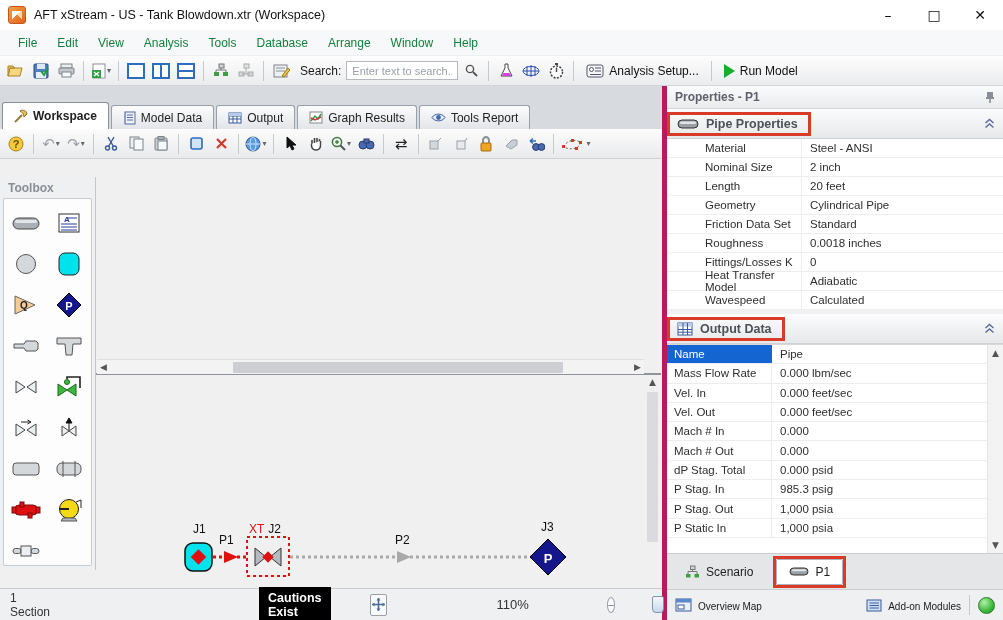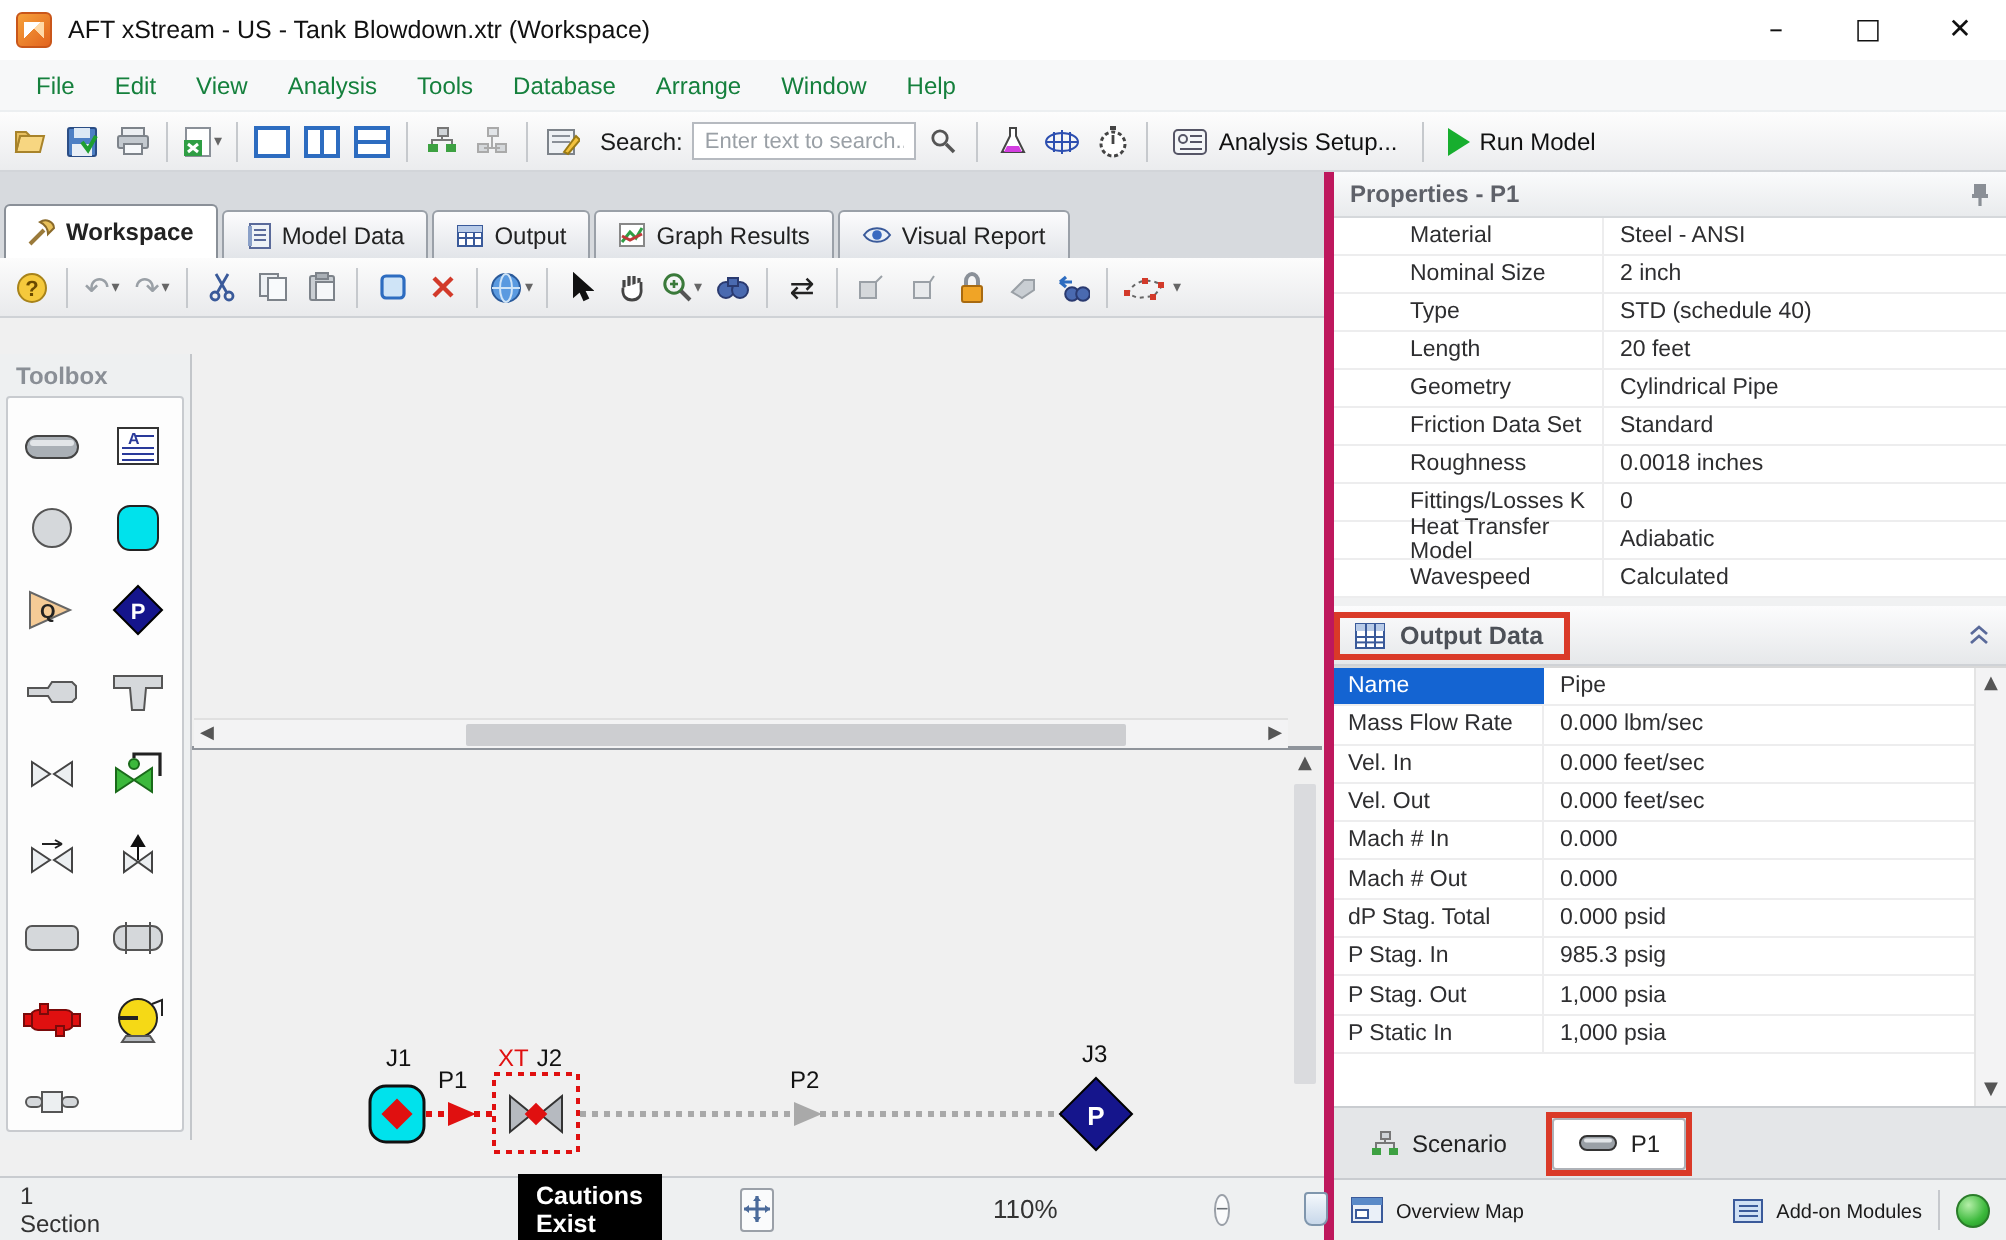--- a/index.html
+++ b/index.html
@@ -293,21 +293,21 @@
             <polyline points="2,10 6,5 9,8 12,3" fill="none" stroke="#2f9e44" stroke-width="1.5"></polyline>
             <polyline points="2,7 6,9 12,6" fill="none" stroke="#c03a3a" stroke-width="1.5"></polyline>
           </svg>
         <span>Graph Results</span>
       </div>
       <div class="tab">
         <svg width="15" height="11">
             <path d="M1 5.5 C4 1 11 1 14 5.5 C11 10 4 10 1 5.5 Z" fill="#eaf0f8" stroke="#3a5a9a"></path>
             <circle cx="7.5" cy="5.5" r="2.4" fill="#3a6ac0"></circle>
           </svg>
-        <span>Visual Report</span>
+        <span>Tools Report</span>
       </div>
     </div>
 
     <div class="toolbar2">
       <div class="tb">
         <svg width="16" height="16">
             <circle cx="8" cy="8" r="7" fill="#f5c93c" stroke="#a8831a"></circle>
             <text x="8" y="12" text-anchor="middle" font-size="11" font-weight="bold" fill="#6a4a00">?</text>
           </svg>
       </div>
@@ -643,32 +643,42 @@
       <span>Properties - P1</span>
       <span class="pin">
         <svg width="10" height="13">
             <rect x="2" y="1" width="6" height="6" fill="#8a8f96"></rect>
             <rect x="1" y="6" width="8" height="2" fill="#8a8f96"></rect>
             <line x1="5" y1="8" x2="5" y2="12" stroke="#8a8f96" stroke-width="1.6"></line>
           </svg>
       </span>
     </div>
 
+    <div class="section-header">
+      <div class="hl-red">
+        <svg width="22" height="10">
+            <rect x="1" y="1" width="20" height="8" rx="4" fill="#9aa0a6" stroke="#333"></rect>
+            <rect x="3" y="2.5" width="16" height="2.4" rx="1.2" fill="#e2e5e8"></rect>
+          </svg>
+        <span class="section-title">Pipe Properties</span>
+      </div>
+      <span class="chev">
+        <svg width="11" height="11">
+            <path d="M1.5 5 L5.5 1.5 L9.5 5 M1.5 9.5 L5.5 6 L9.5 9.5" fill="none" stroke="#5a6a9a" stroke-width="1.4"></path>
+          </svg>
+      </span>
+    </div>
     <div class="ptable">
       <div class="prow">
           <div class="pl">Material</div>
           <div class="pv">Steel - ANSI</div>
         </div>
       <div class="prow">
           <div class="pl">Nominal Size</div>
           <div class="pv">2 inch</div>
-        </div>
-      <div class="prow">
-          <div class="pl">Type</div>
-          <div class="pv">STD (schedule 40)</div>
         </div>
       <div class="prow">
           <div class="pl">Length</div>
           <div class="pv">20 feet</div>
         </div>
       <div class="prow">
           <div class="pl">Geometry</div>
           <div class="pv">Cylindrical Pipe</div>
         </div>
       <div class="prow">

